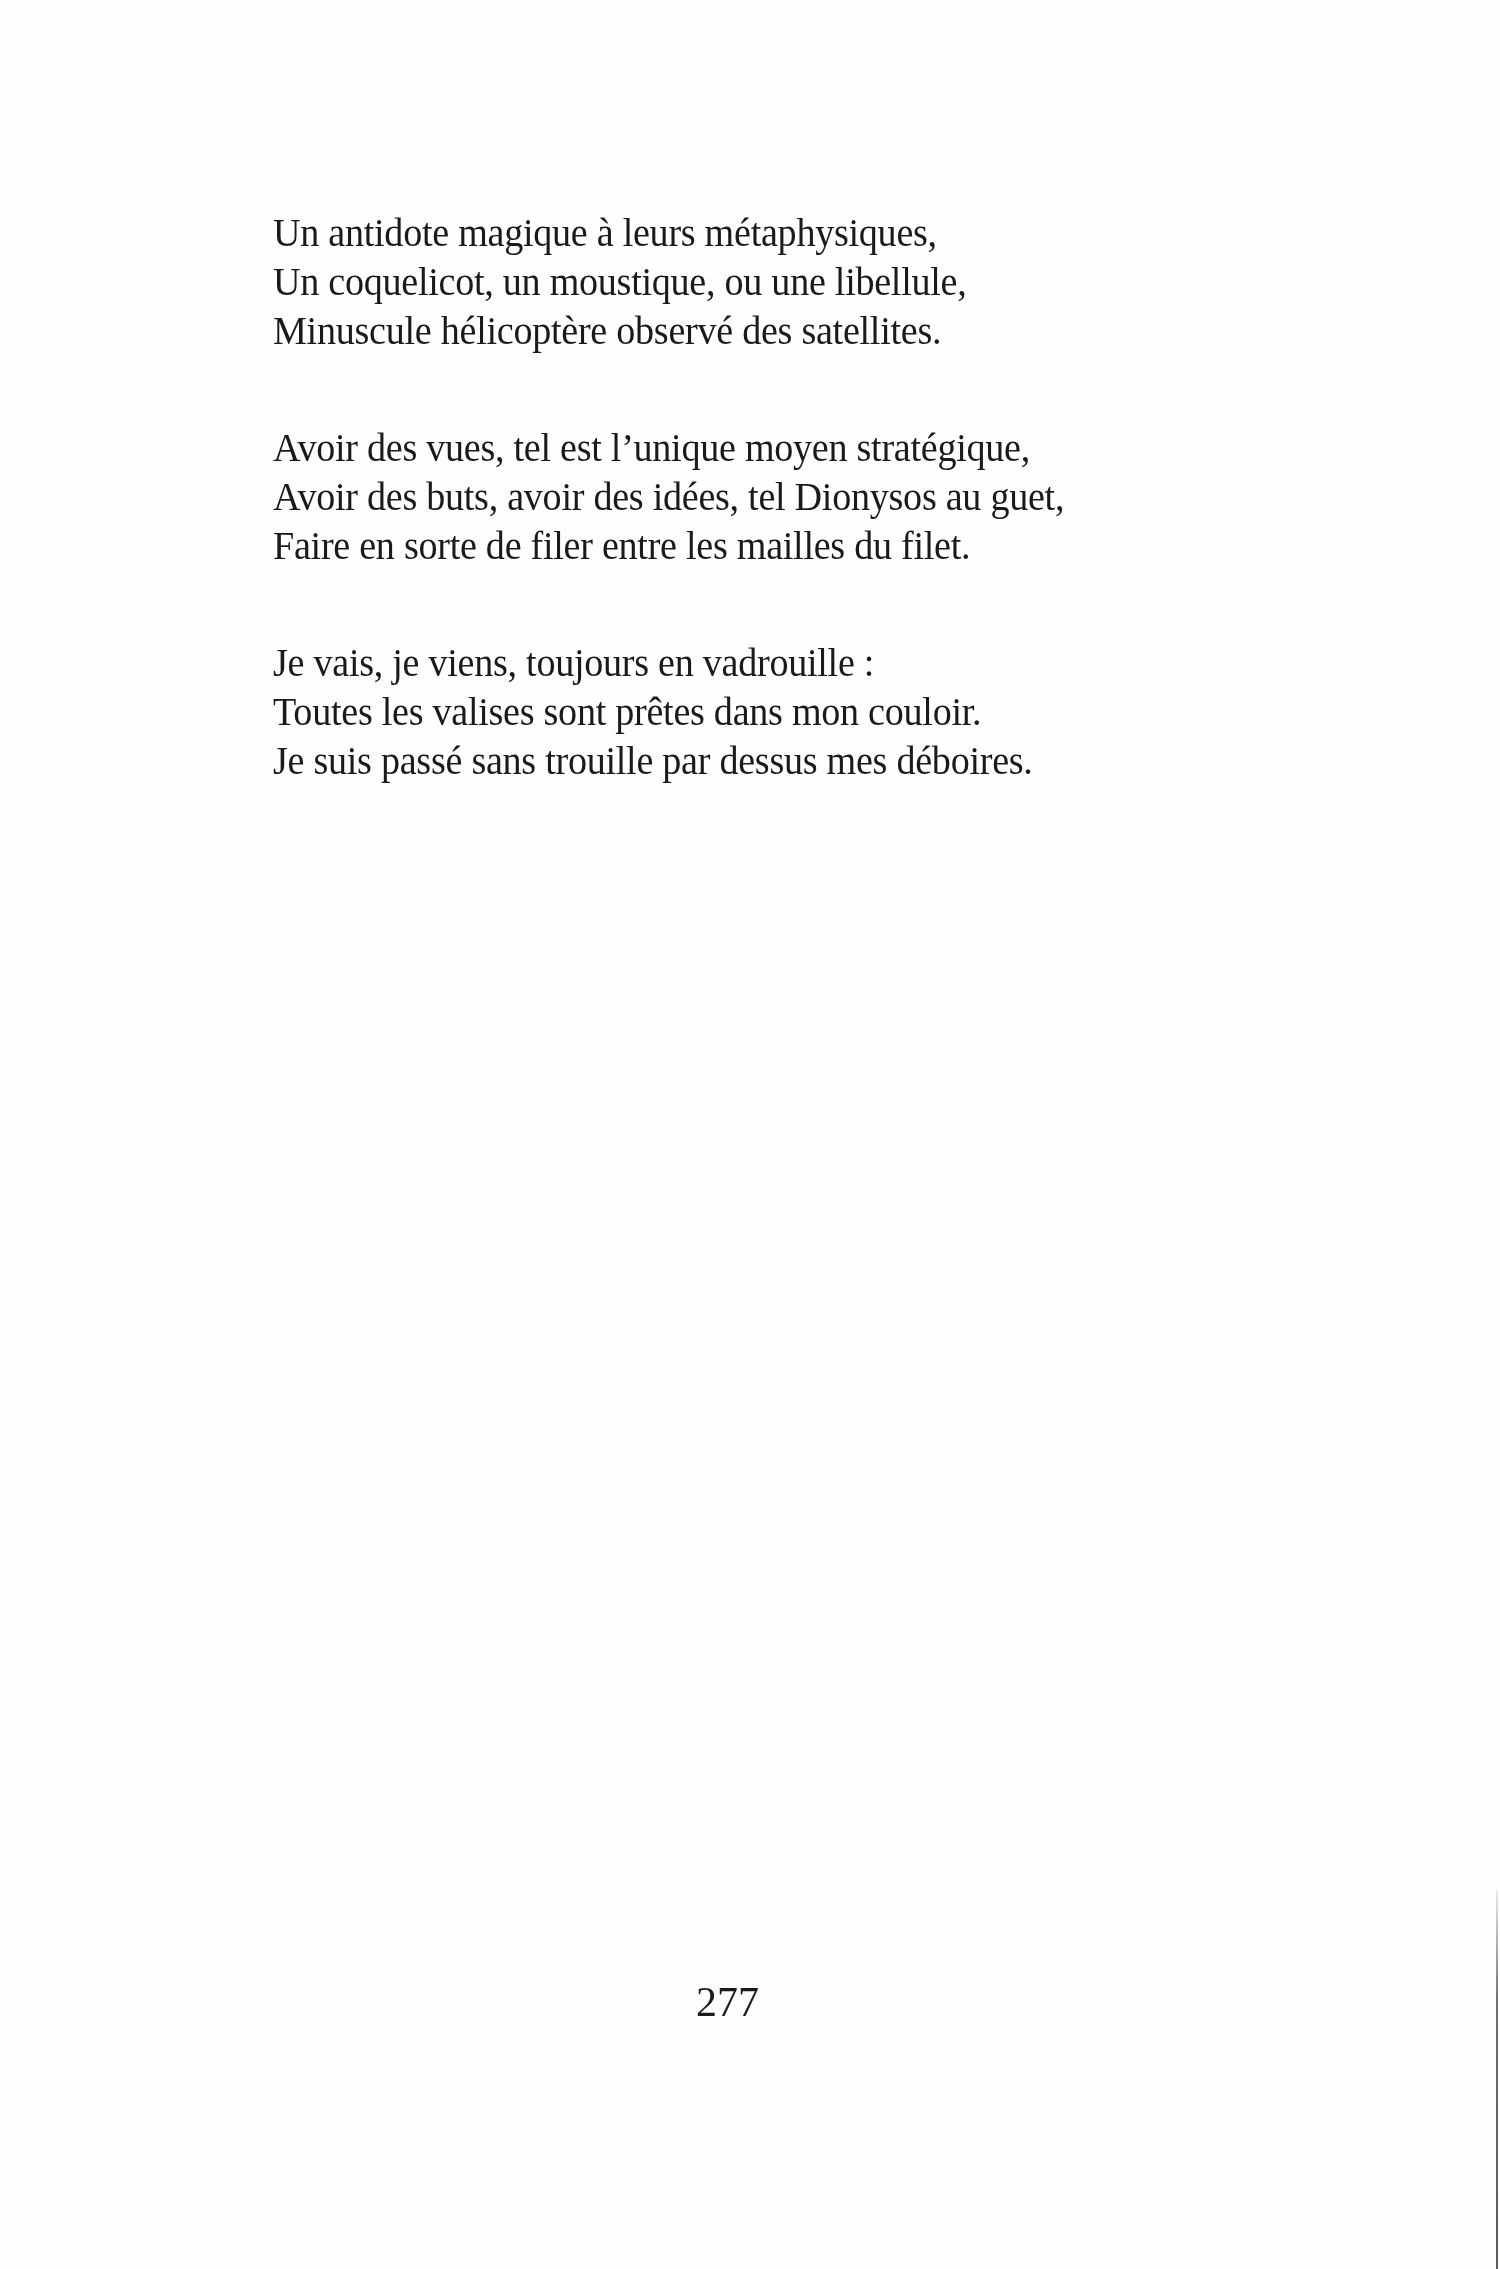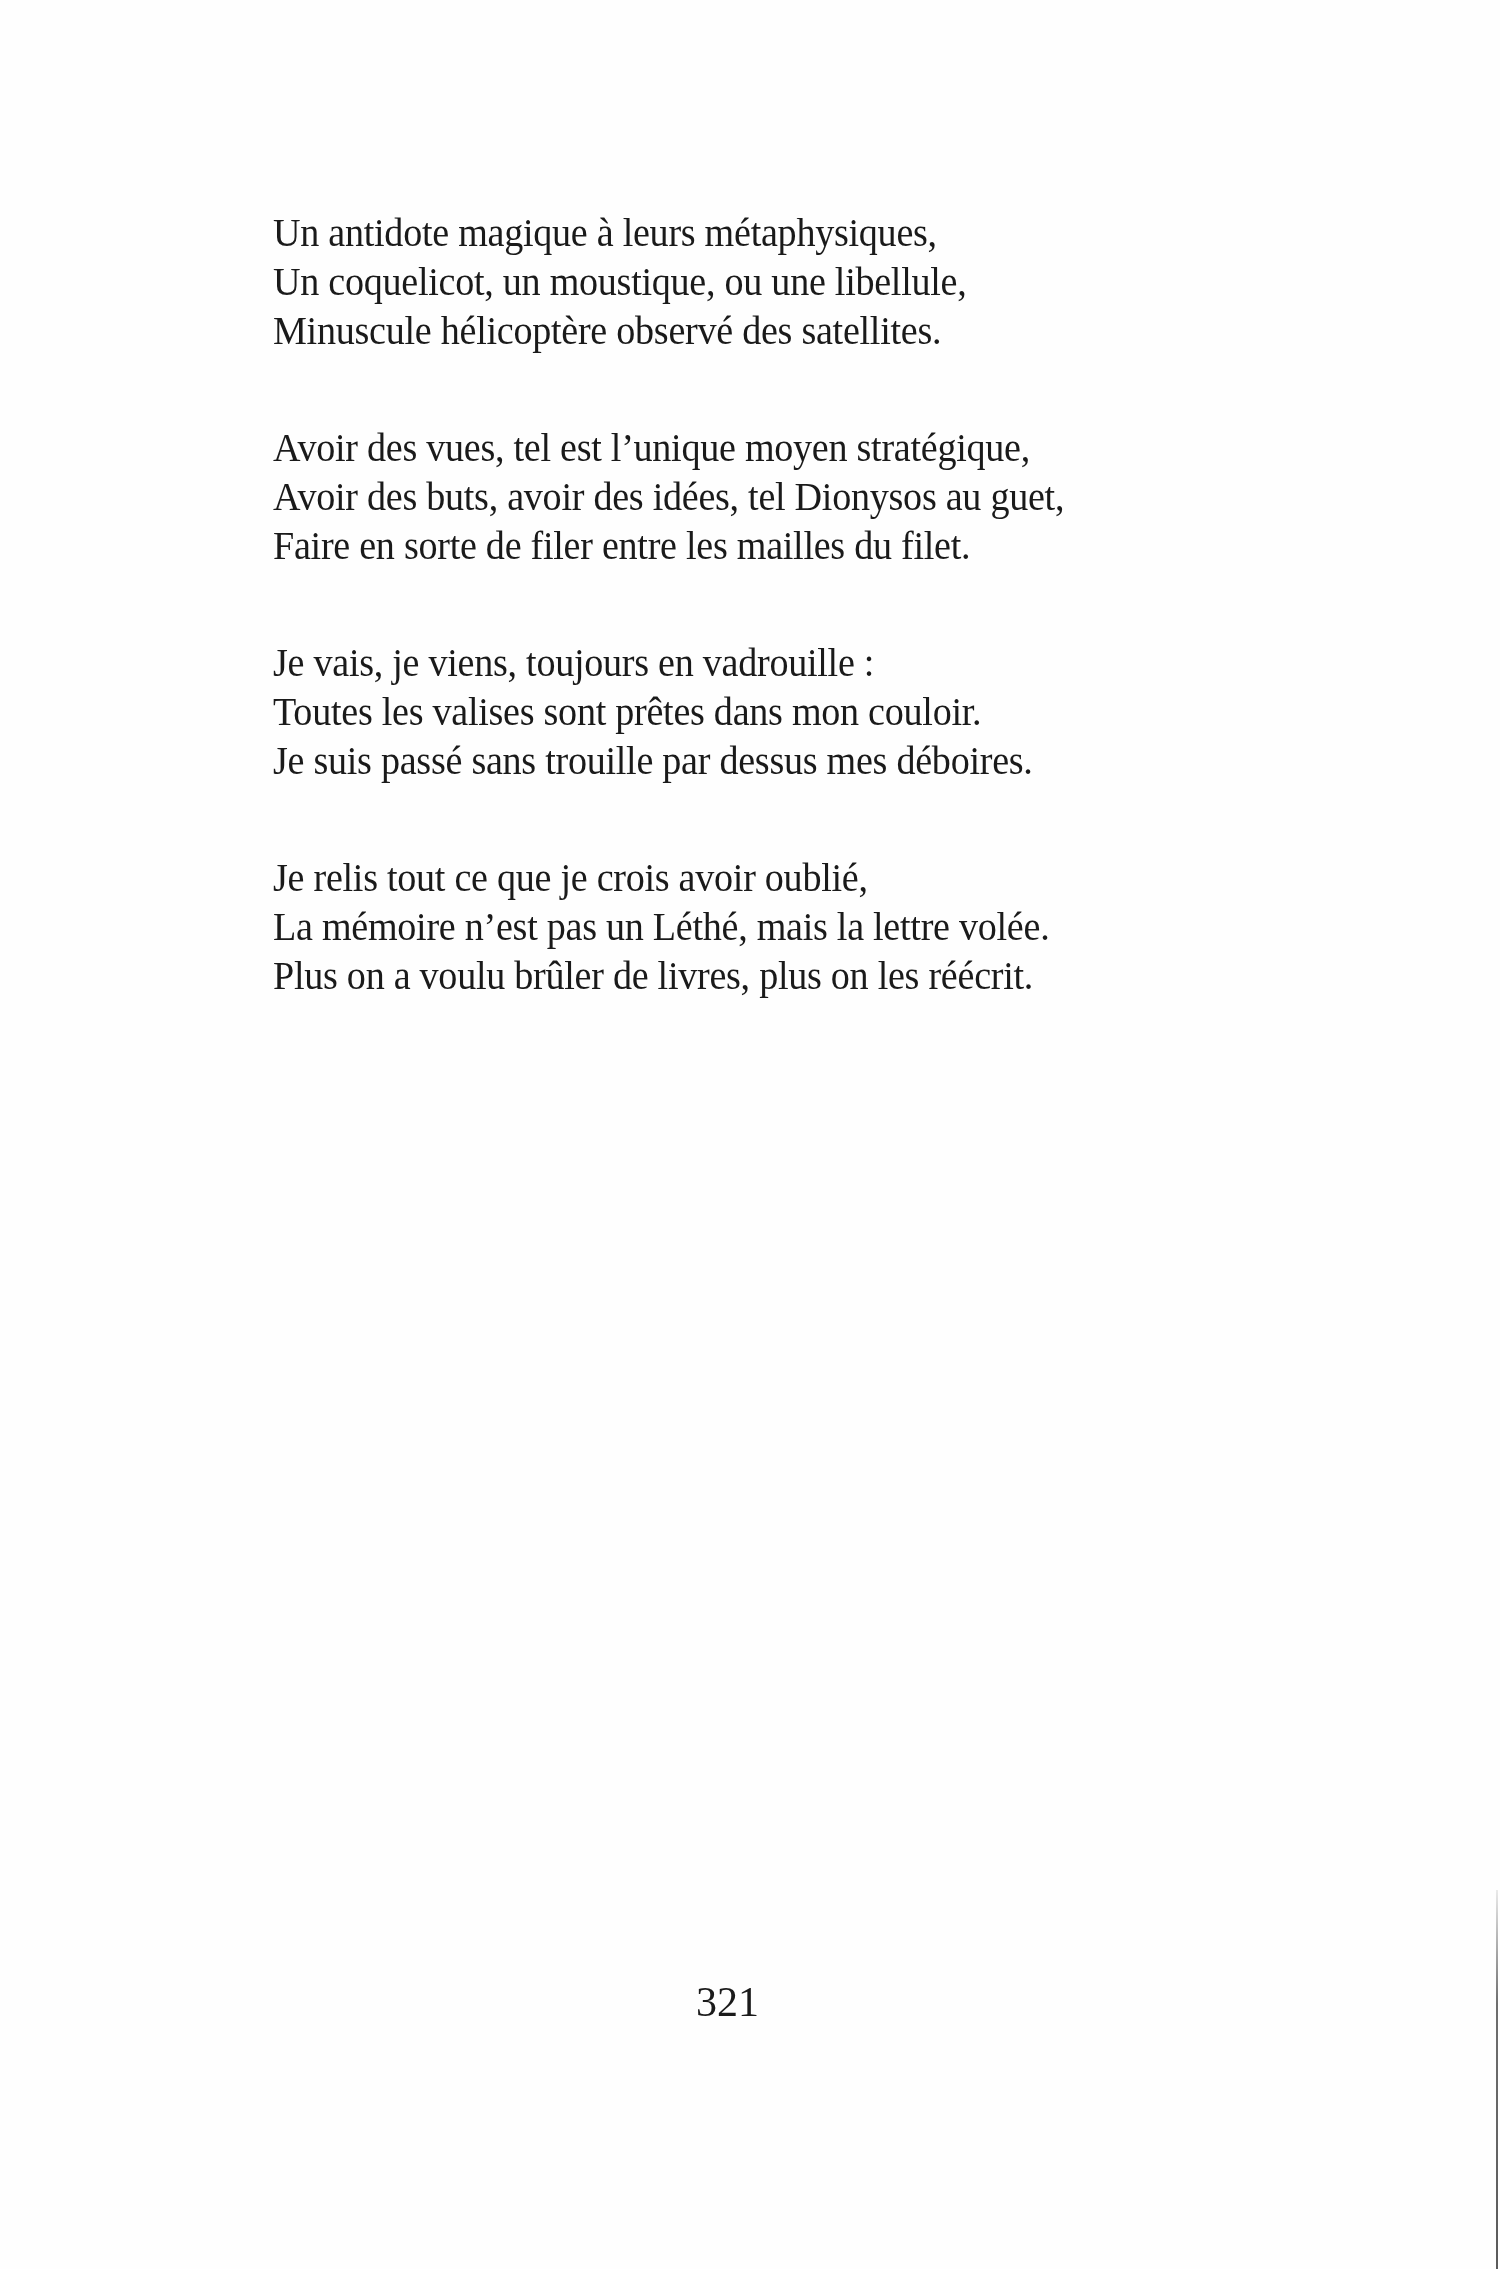--- a/index.html
+++ b/index.html
@@ -83,24 +83,19 @@
 
 
     <p class="stanza">
       <span class="verse">Je vais, je viens, toujours en vadrouille :</span>
       <span class="verse">Toutes les valises sont prêtes dans mon couloir.</span>
       <span class="verse">Je suis passé sans trouille par dessus mes déboires.</span>
     </p>
 
 
 
-    <p class="stanza">
-      <span class="verse">Je relis tout ce que je crois avoir oublié,</span>
-      <span class="verse">La mémoire n’est pas un Léthé, mais la lettre volée.</span>
-      <span class="verse">Plus on a voulu brûler de livres, plus on les réécrit.</span>
-    </p>
 
   </div>
 
-  <div class="page-number">321</div>
+  <div class="page-number">277</div>
 
   <div class="scan-edge"></div>
 </div>
 
 </body></html>

